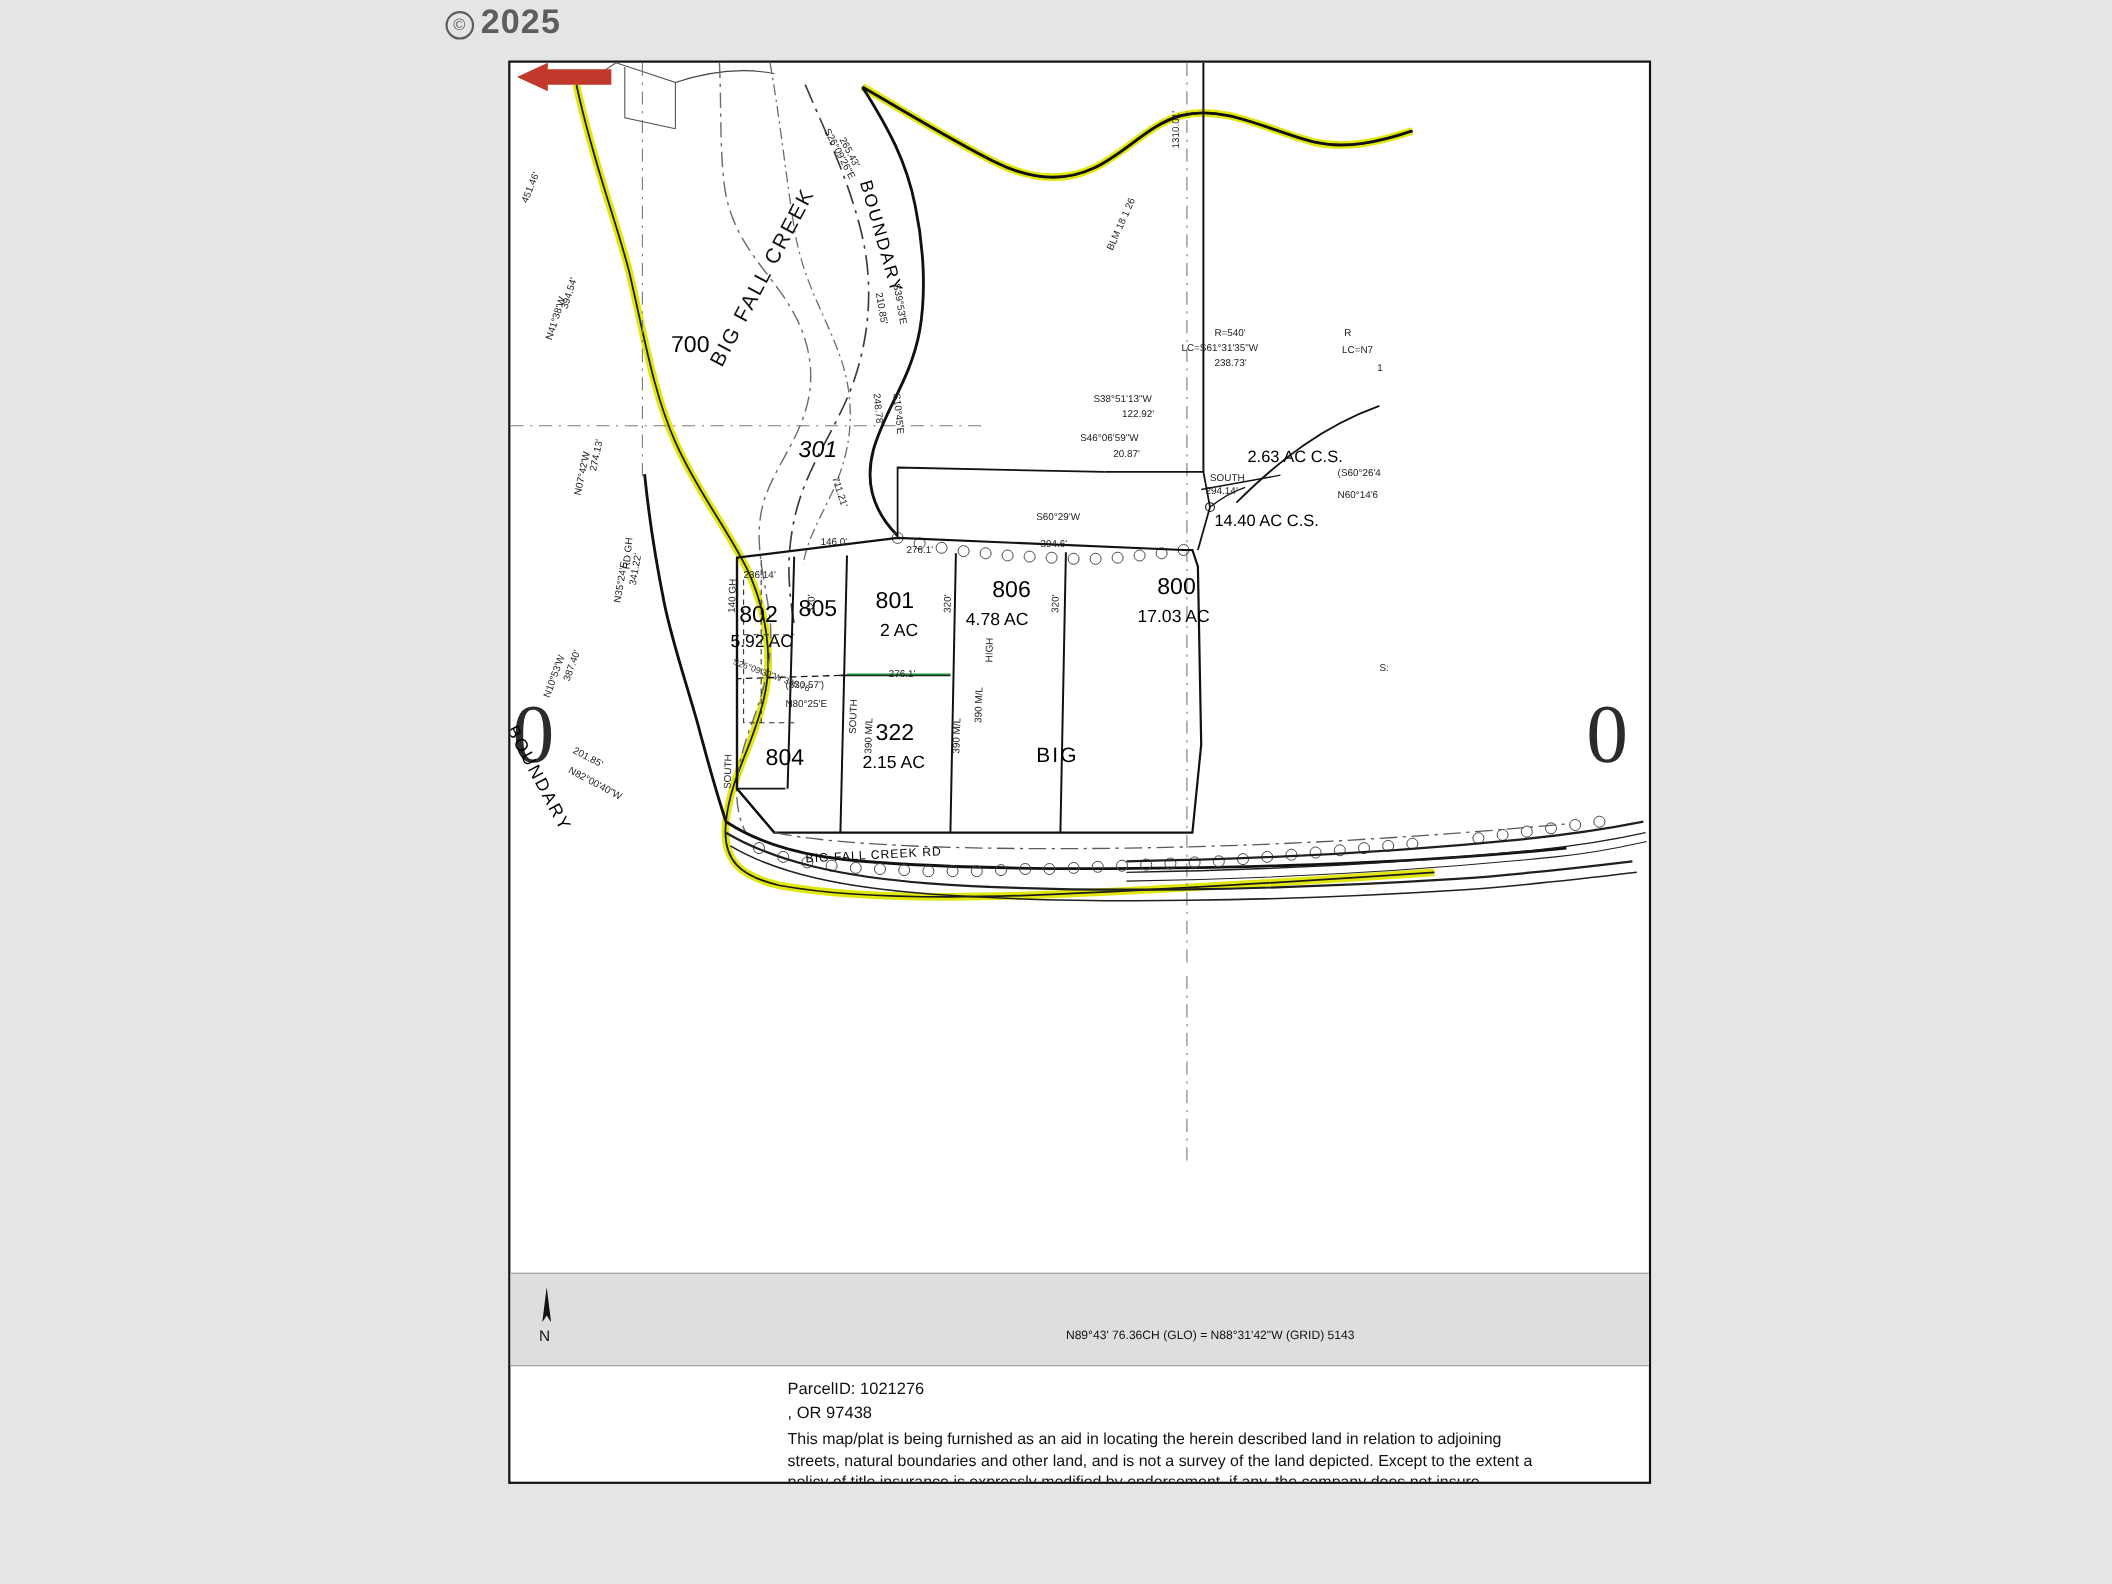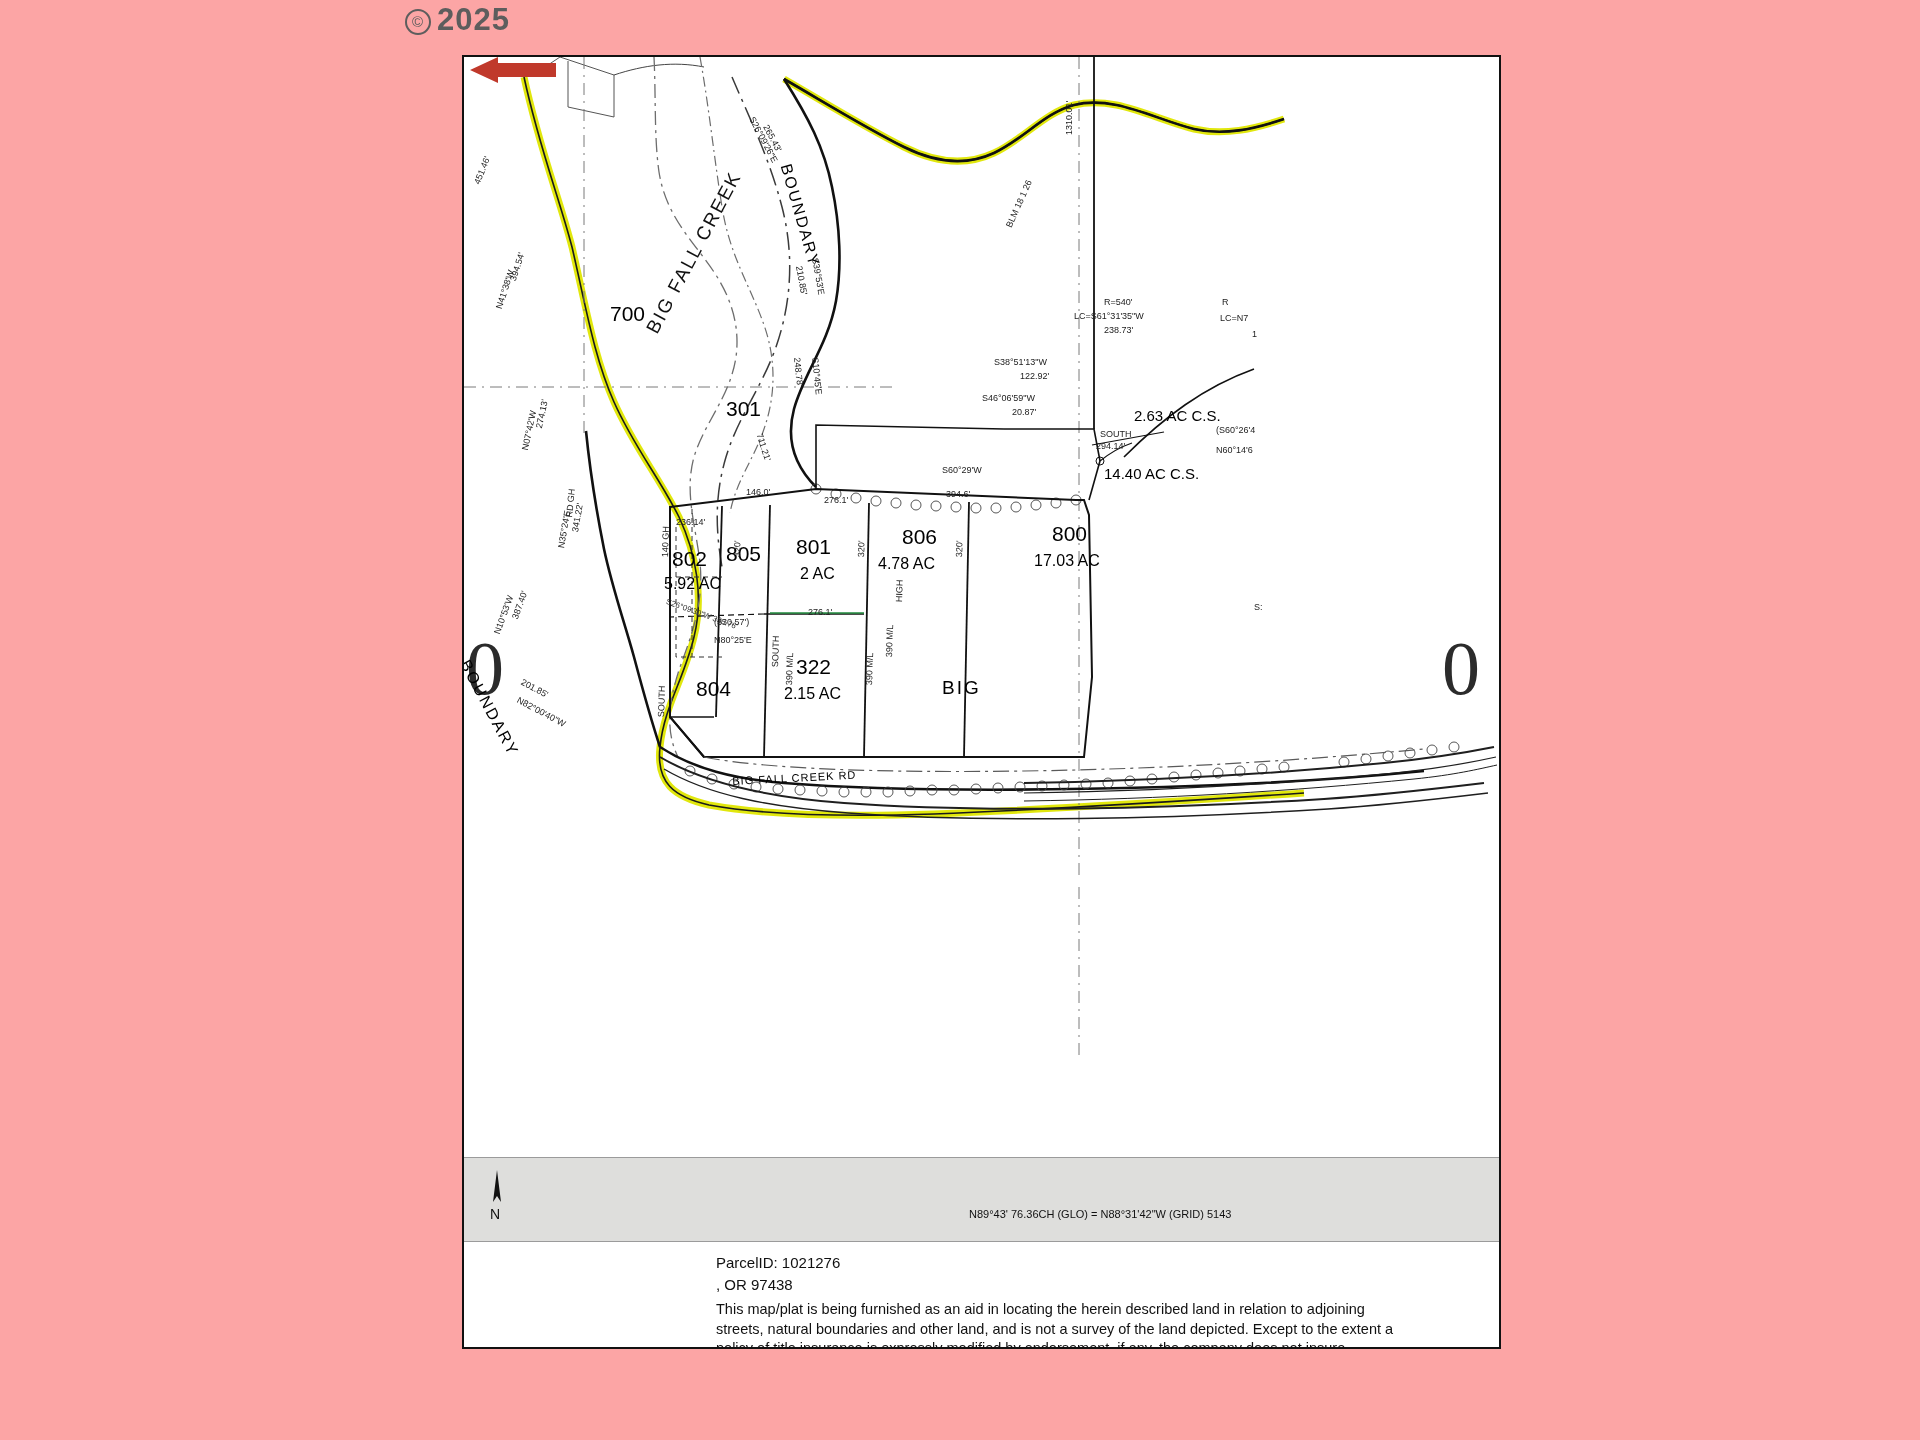--- a/index.html
+++ b/index.html
@@ -10,21 +10,21 @@
   body {
     width: 1920px;
     height: 1440px;
     position: relative;
     font-family: "Liberation Sans", sans-serif;
     overflow: hidden;
   }
   #page {
     position: absolute;
     inset: 0;
-    background: #fca5a5;
+    background: #e5e5e5;
   }
   .copyright {
     position: absolute;
     left: 405px;
     top: 2px;
     font-size: 31px;
     font-weight: bold;
     color: #5d5d5d;
     letter-spacing: 1px;
     font-family: "Liberation Sans", sans-serif;
@@ -290,21 +290,21 @@
 
       <div class="lbl" style="left:330px; top:105px; font-size:16px; letter-spacing:2px; transform: rotate(74deg); transform-origin:left top;">
         <span>BOUNDARY</span>
       </div>
 
       <div class="lbl" style="left:8px; top:600px; font-size:16px; letter-spacing:2px; transform: rotate(62deg); transform-origin:left top;">
         <span>BOUNDARY</span>
       </div>
 
       <div class="lbl lot-num" style="left:146px; top:245px;"><span>700</span></div>
-      <div class="lbl lot-num" style="left:262px; top:340px;"><span>301</span></div>
+      <div class="lbl lot-num" style="left:262px; top:340px;font-style:italic;"><span>301</span></div>
 
       <div class="lbl lot-num" style="left:208px; top:490px;"><span>802</span></div>
       <div class="lbl lot-ac" style="left:200px; top:518px;"><span>5.92 AC</span></div>
 
       <div class="lbl lot-num" style="left:262px; top:485px;"><span>805</span></div>
 
       <div class="lbl lot-num" style="left:332px; top:478px;"><span>801</span></div>
       <div class="lbl lot-ac" style="left:336px; top:508px;"><span>2 AC</span></div>
 
       <div class="lbl lot-num" style="left:438px; top:468px;"><span>806</span></div>

